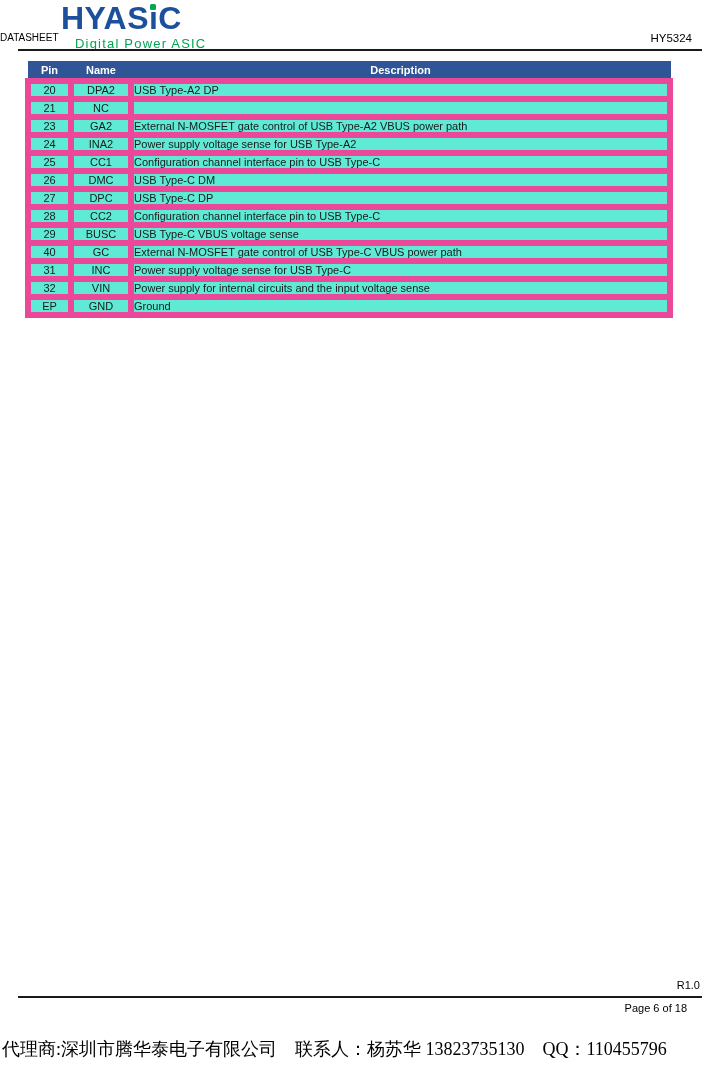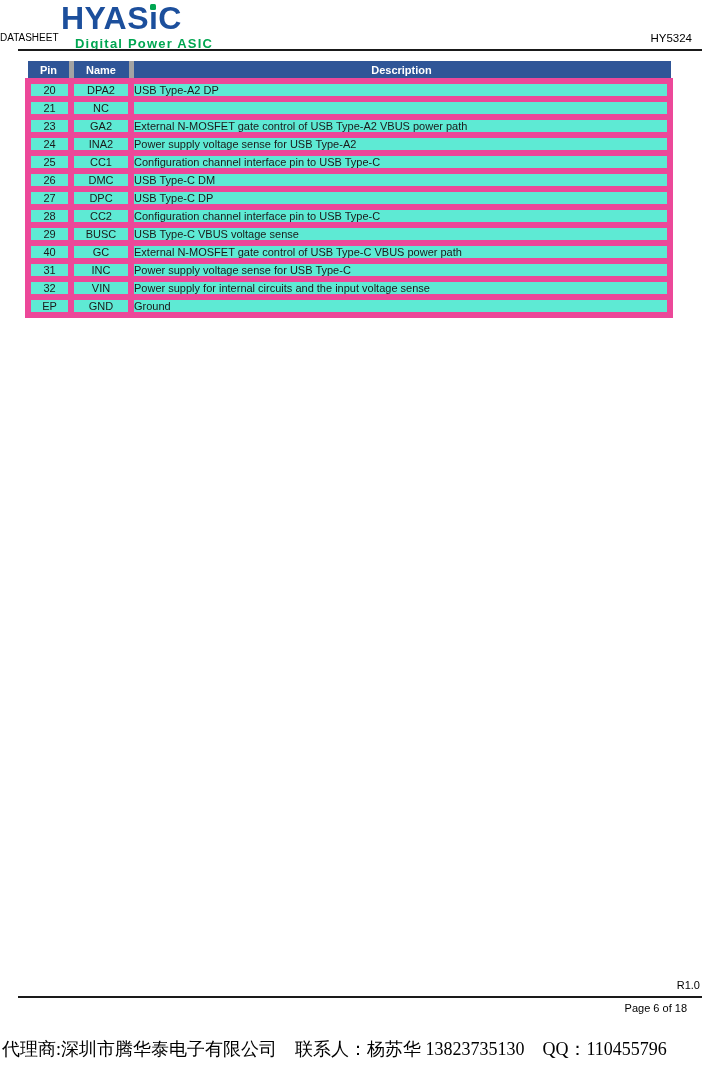--- a/index.html
+++ b/index.html
@@ -20,21 +20,21 @@
     font-size:32px; font-weight:bold; color:#1c4f9c;
     line-height:34px; letter-spacing:0.5px;
   }
   .logo-i { position:relative; display:inline-block; }
   .logo-i-dot {
     position:absolute; left:1px; top:3px;
     width:6px; height:6px; background:#00a651; border-radius:1.5px;
   }
   .logo-tagline {
     margin-left:14px; margin-top:1px;
-    font-size:13px; font-weight:bold; color:#00a651; letter-spacing:1.2px;
+    font-size:13px; font-weight:normal; color:#00a651; letter-spacing:1.2px;
     white-space:nowrap;
   }
   .doc-type {
     position:absolute; top:32px; left:0; width:710px;
     font-size:10px; color:#000;
   }
   .part-number {
     position:absolute; top:32px; right:28px;
     font-size:11.5px; color:#000;
   }
@@ -49,21 +49,21 @@
     border-collapse:collapse; table-layout:fixed;
     font-size:11px;
   }
   .pin-table col.c-pin  { width:43px; }
   .pin-table col.c-name { width:60px; }
   .pin-table th {
     background:#2f5597; color:#ffffff; font-weight:bold;
     height:19px; border:1px solid #2f5597;
     font-size:11px;
   }
-  .pin-table th + th { border-left:5px solid #a3a3a3; }
+  .pin-table th + th { border-left:1px solid #a3a3a3; }
   .pin-table td {
     height:18px; border:6px solid #ec4899;
     background:#5eead4; vertical-align:middle;
     white-space:nowrap; overflow:hidden;
   }
   .pin-table td.c-center { text-align:center; }
   .pin-table td.c-desc { text-align:left; padding-left:0; }
 
   
   .revision {

